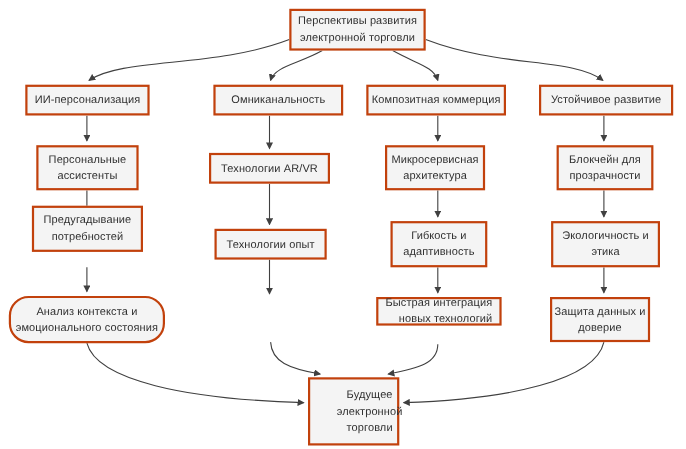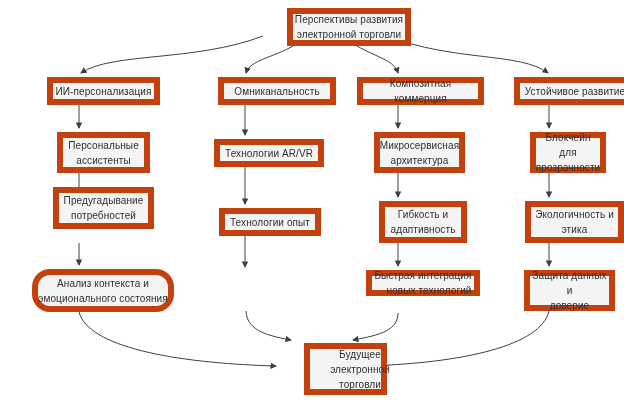--- a/index.html
+++ b/index.html
@@ -8,51 +8,50 @@
     width:624px;height:408px;
     background:#ffffff;
     font-family:"Liberation Sans","DejaVu Sans",sans-serif;
     overflow:hidden;
   }
   .edges{position:absolute;left:0;top:0;width:624px;height:408px;}
   .node{
     position:absolute;
     box-sizing:border-box;
     background:#f4f4f4;
-    border:6px solid #c2410c;
+    border:2px solid #c2410c;
     color:#2f2f2f;
     font-size:10px;
     line-height:1.5;
     display:flex;
     align-items:center;
     justify-content:center;
     text-align:center;
     white-space:pre-line;
     letter-spacing:.1px;
-    margin-left:24px;
   }
   
   .n-root{left:263px;top:8px;width:124px;height:38px;}
   .n-c1r1{left:23px;top:77px;width:113px;height:28px;}
   .n-c2r1{left:194px;top:77px;width:118px;height:28px;}
   .n-c3r1{left:333px;top:77px;width:127px;height:28px;}
   .n-c4r1{left:490px;top:77px;width:122px;height:28px;}
   .n-c1r2{left:33px;top:132px;width:93px;height:41px;}
   .n-c2r2{left:190px;top:139px;width:110px;height:28px;}
   .n-c3r2{left:350px;top:132px;width:91px;height:41px;}
-  .n-c4r2{left:506px;top:132px;width:76px;height:41px;text-align:center;}
+  .n-c4r2{left:506px;top:132px;width:88px;height:41px;text-align:center;}
   .n-c1r3{left:29px;top:187px;width:101px;height:42px;}
   .n-c2r3{left:195px;top:208px;width:102px;height:28px;}
   .n-c3r3{left:355px;top:201px;width:88px;height:42px;}
   .n-c4r3{left:501px;top:201px;width:99px;height:42px;}
   .n-c1r4{left:8px;top:269px;width:142px;height:43px;border-radius:18px;}
   .n-c2r4{left:175px;top:271px;width:133px;height:40px;}
   .n-c3r4{left:342px;top:270px;width:114px;height:26px;text-align:right;}
   .n-c4r4{left:500px;top:270px;width:91px;height:41px;}
-  .n-sink{left:280px;top:343px;width:83px;height:52px;padding-left:29px;}
+  .n-sink{left:280px;top:343px;width:83px;height:62px;padding-left:29px;}
 </style>
 </head>
 <body>
 
 <div class="canvas">
 
   <svg class="edges" viewBox="0 0 624 408" xmlns="http://www.w3.org/2000/svg">
     <defs>
       <marker id="arrow" viewBox="0 0 10 10" refX="8.5" refY="5" markerWidth="6.5" markerHeight="6.5" orient="auto-start-reverse">
         <path d="M0,0 L10,5 L0,10 z" fill="#404040"></path>

